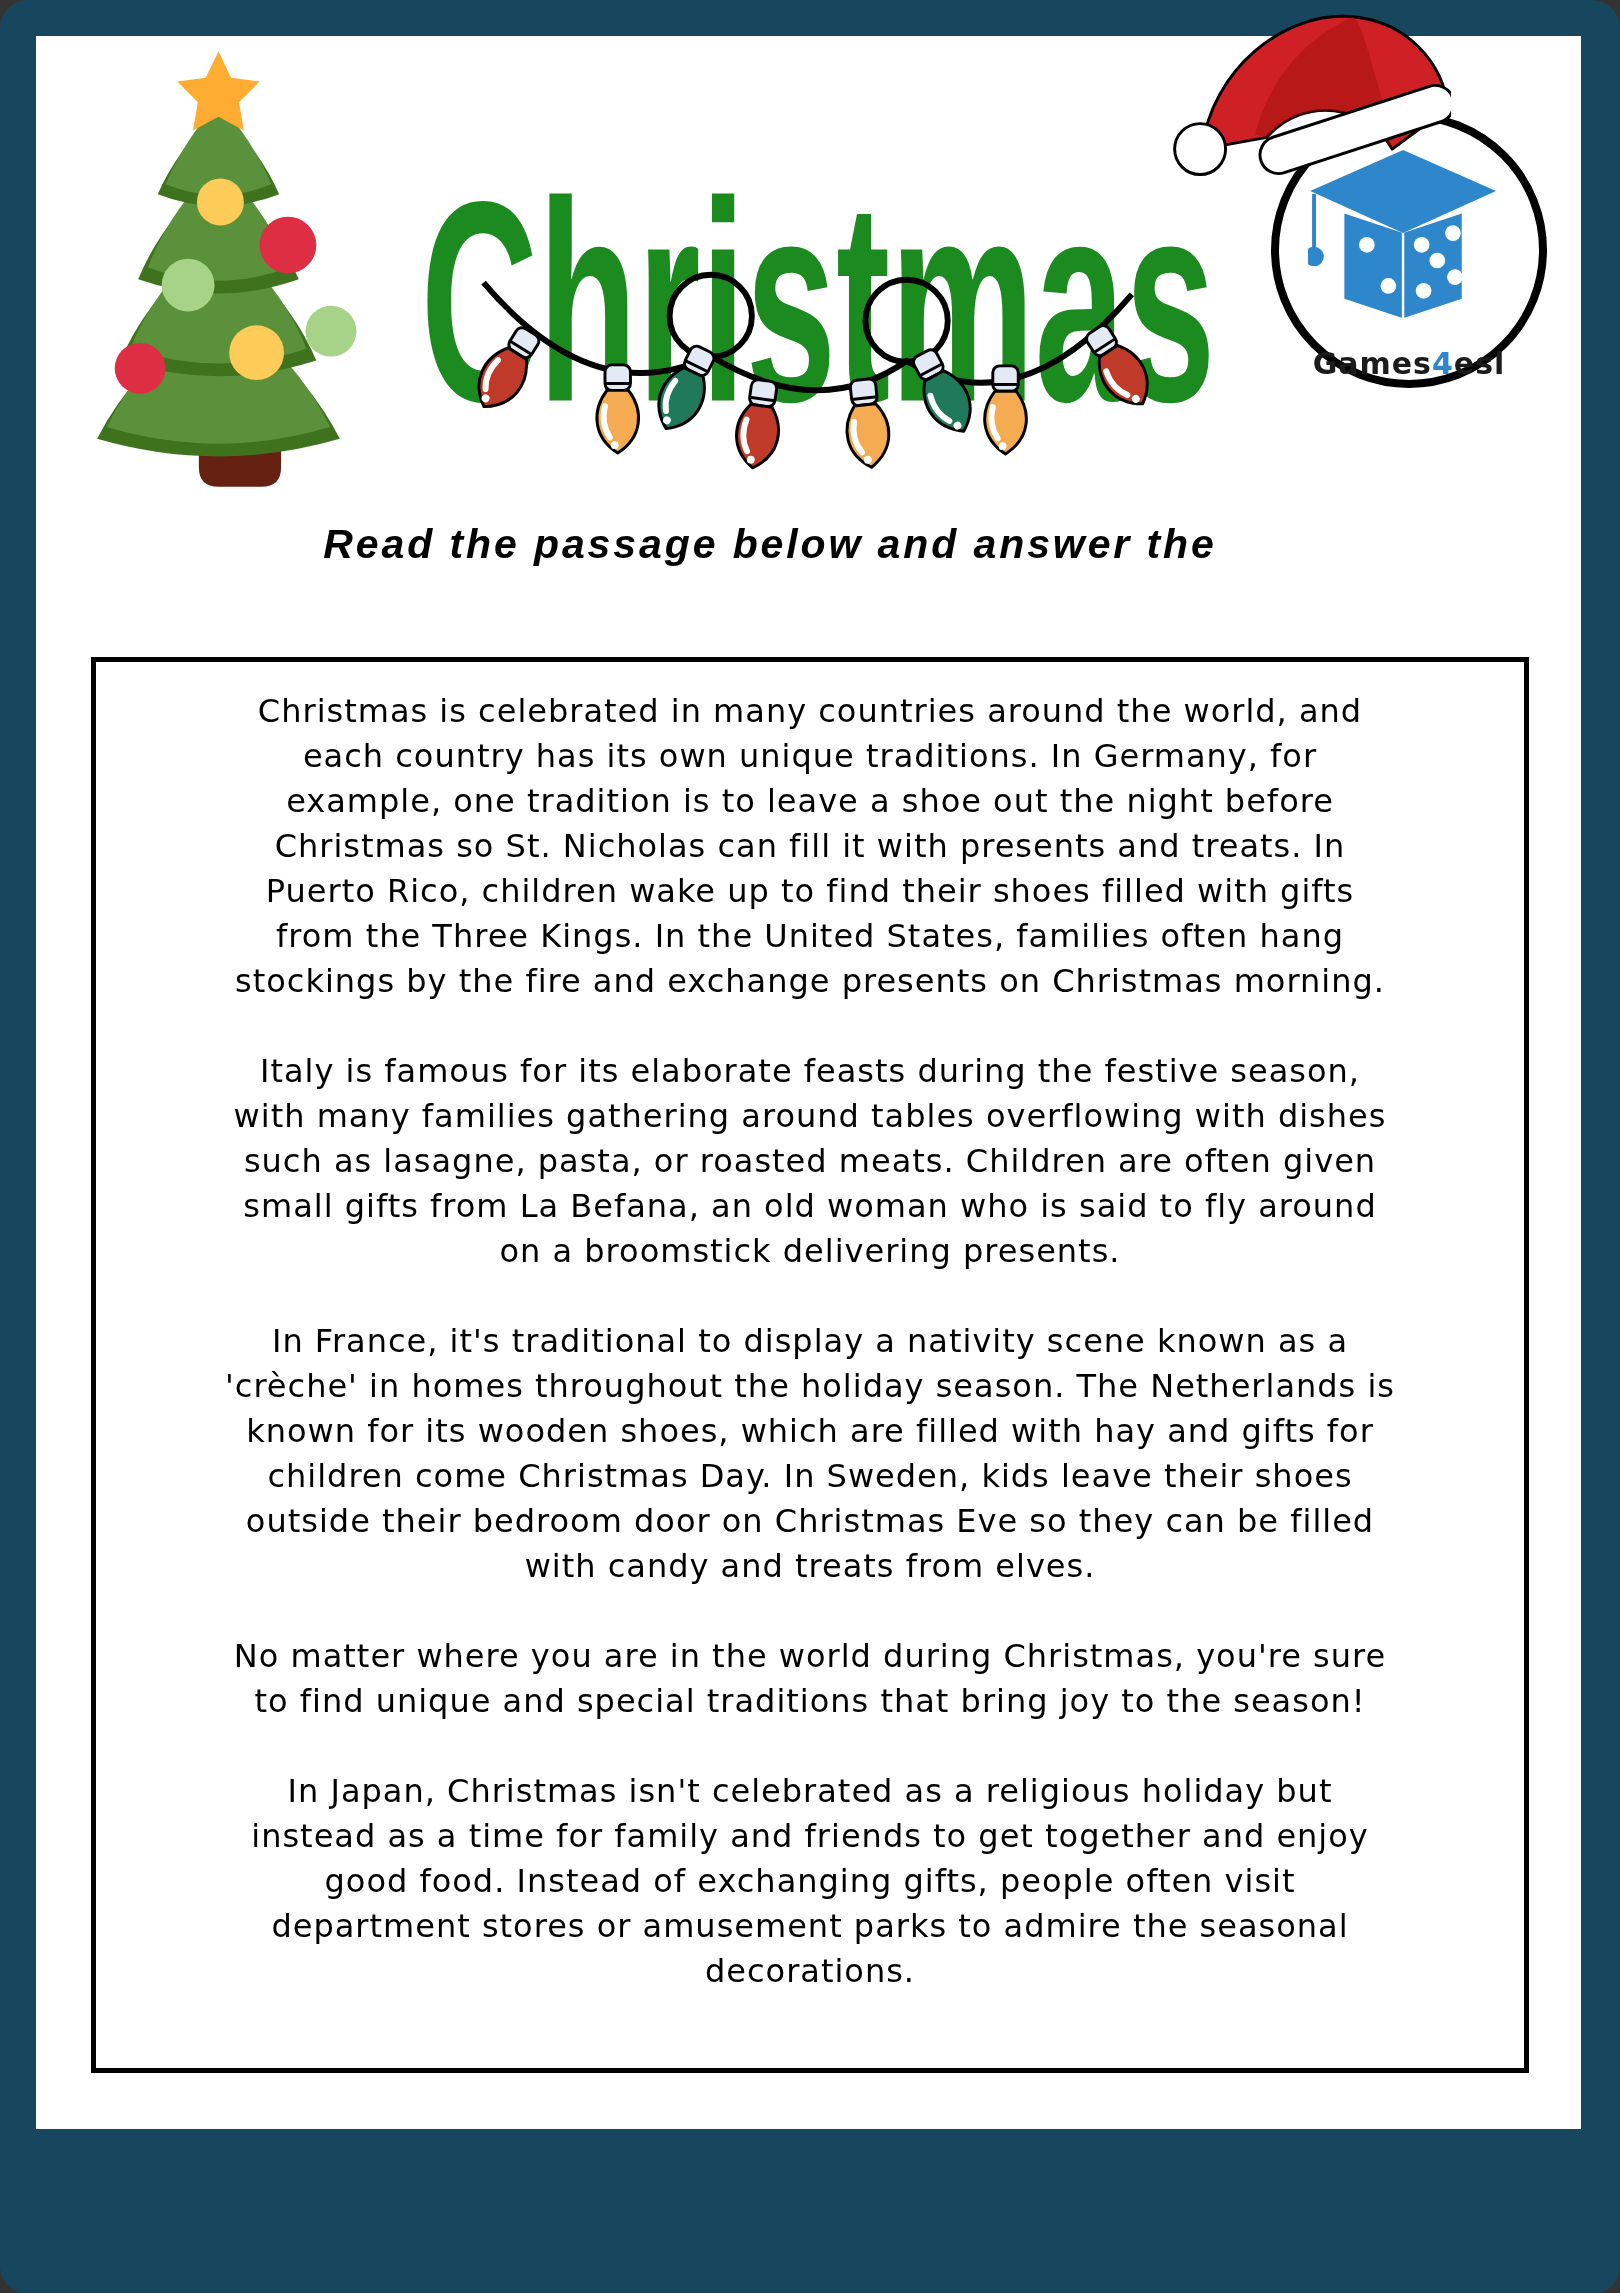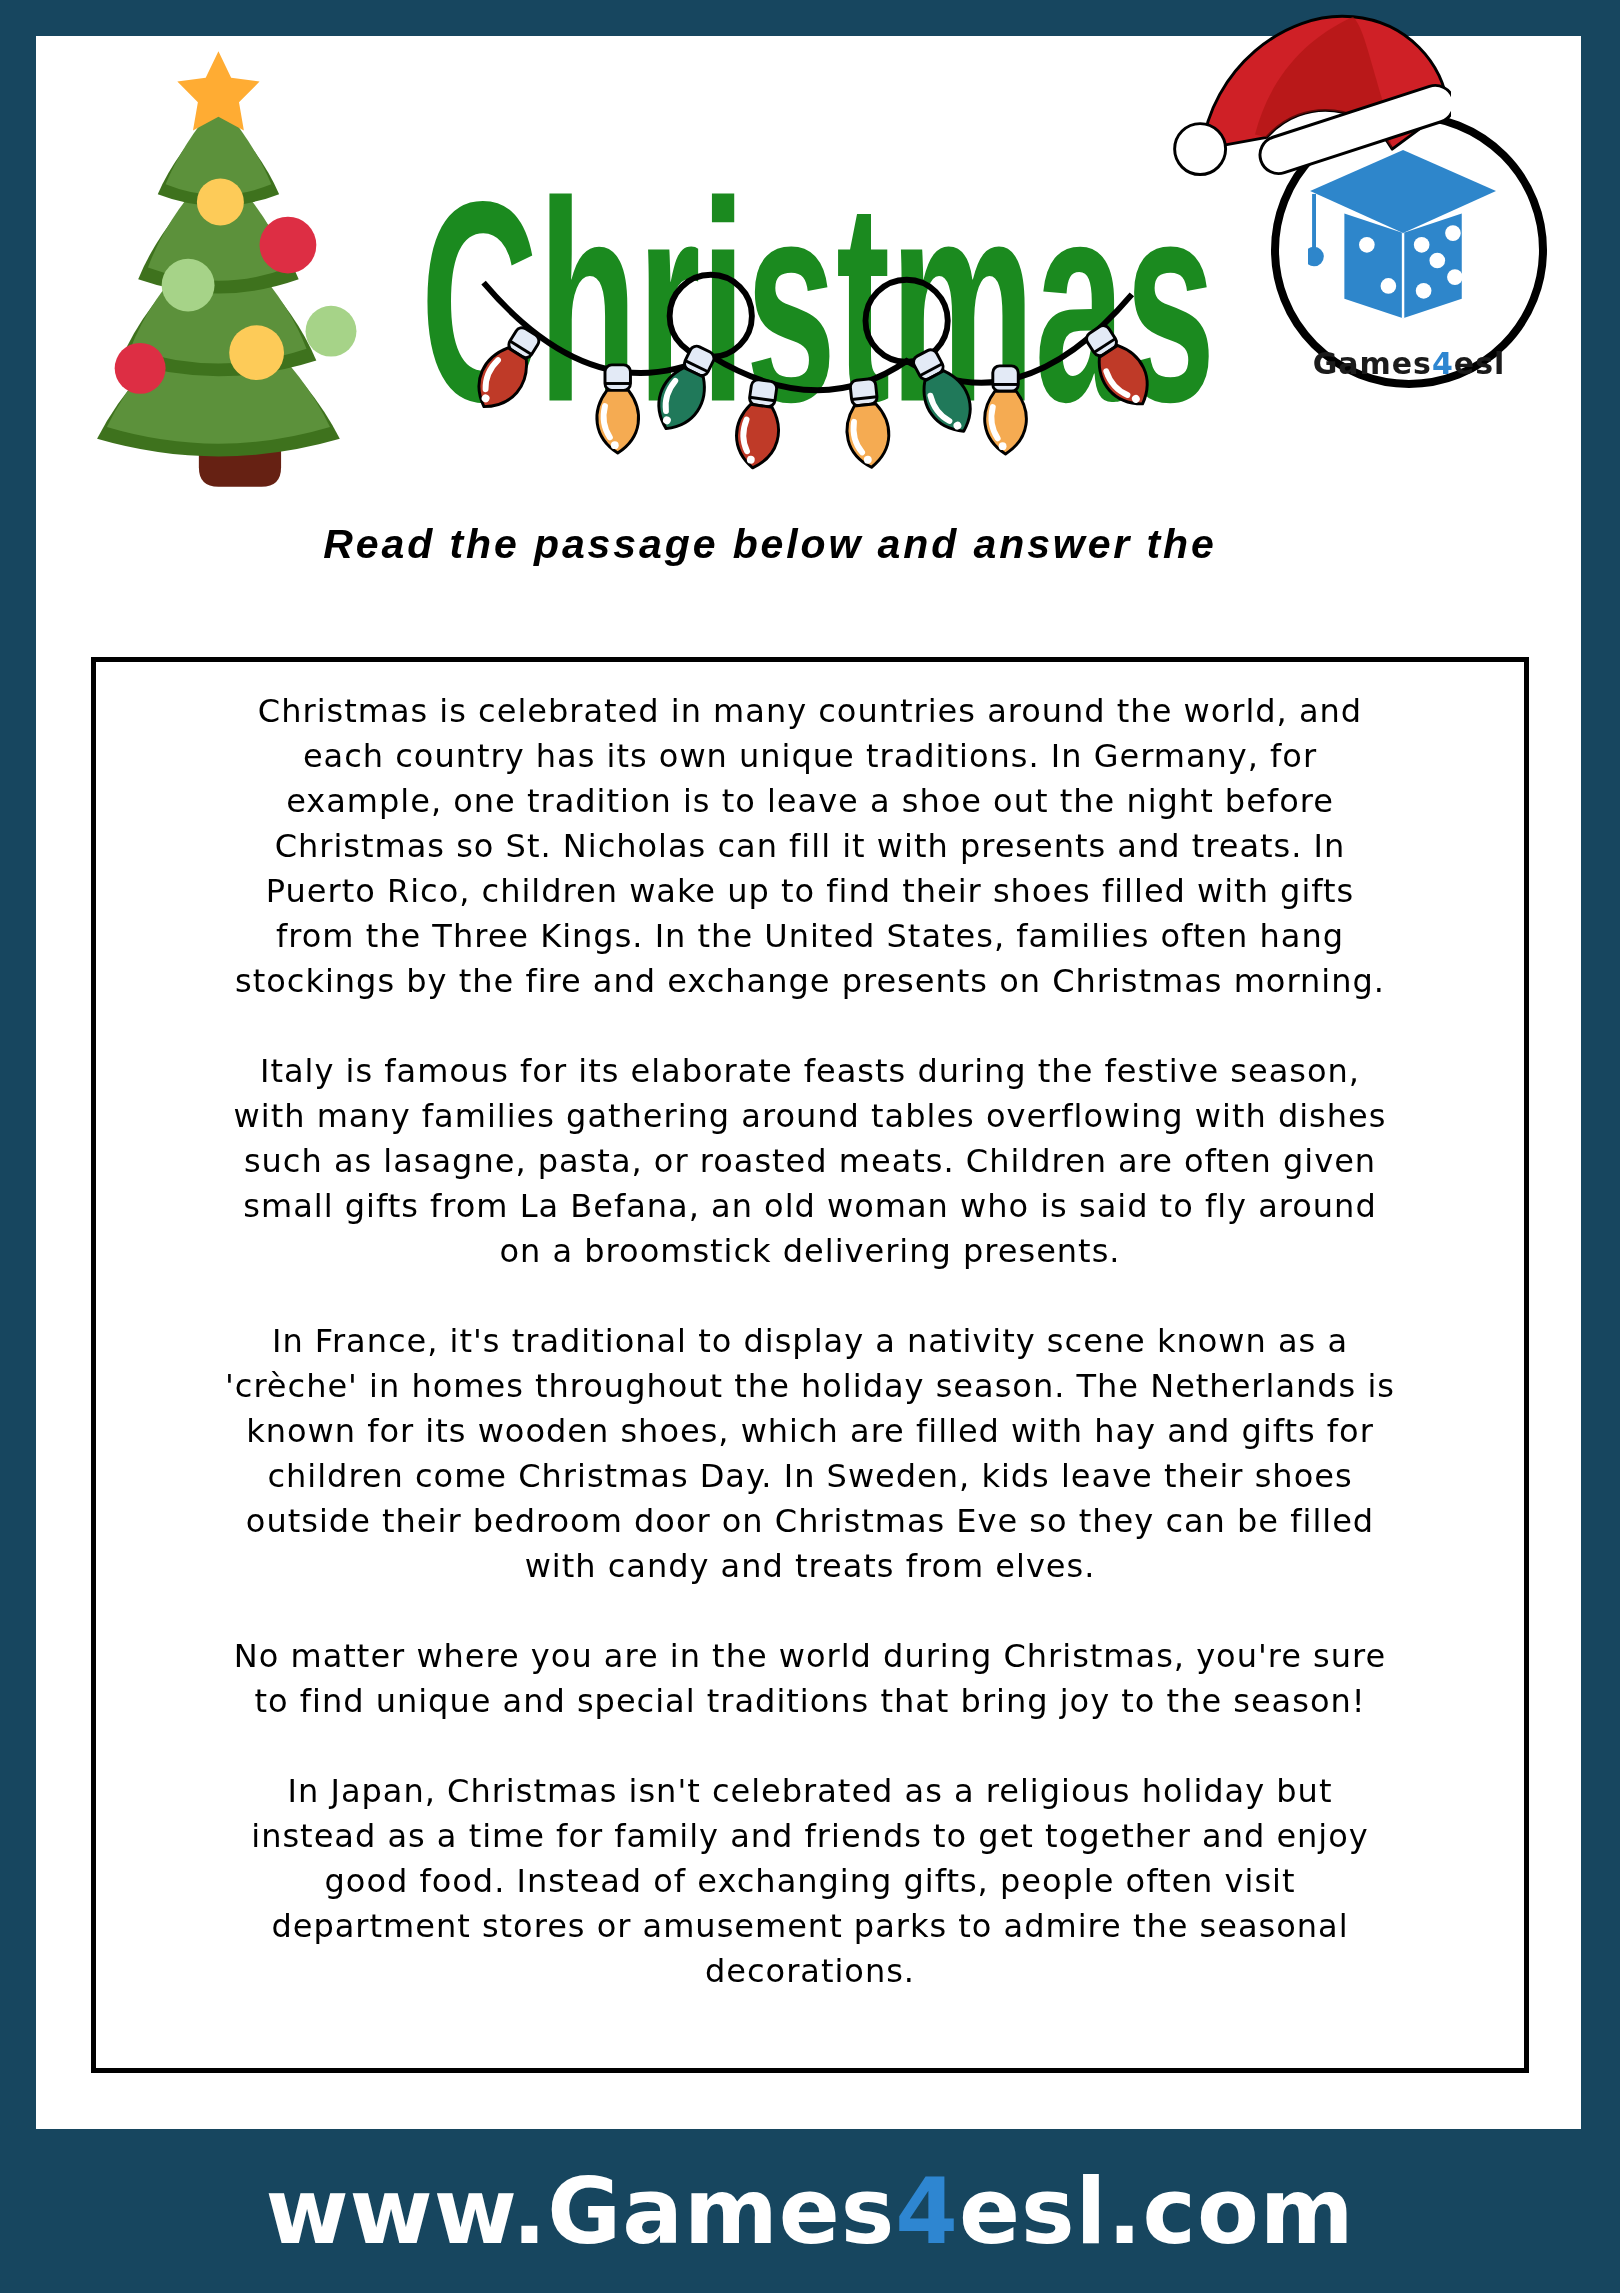--- a/index.html
+++ b/index.html
@@ -10,20 +10,21 @@
     --ink:#0d0d0d;
   }
   *{box-sizing:border-box;}
   html,body{margin:0;padding:0;background:#333;}
   #canvas{
     position:relative;
     width:1620px;height:2294px;
     background:var(--navy);
     overflow:hidden;
     font-family:"DejaVu Sans", sans-serif;
+    border-radius:28px;
   }
   #page{
     position:absolute;left:36px;top:36px;
     width:1545px;height:2093px;
     background:#ffffff;
   }
   
   #tree{position:absolute;left:54px;top:47px;width:323px;height:446px;}
   #title-svg{position:absolute;left:420px;top:192px;width:804px;height:274px;overflow:visible;}
   #lights{position:absolute;left:446px;top:265px;width:696px;height:284px;overflow:visible;}
@@ -219,17 +220,14 @@
 with candy and treats from elves.</p>
     <p>No matter where you are in the world during Christmas, you're sure
 to find unique and special traditions that bring joy to the season!</p>
     <p>In Japan, Christmas isn't celebrated as a religious holiday but
 instead as a time for family and friends to get together and enjoy
 good food. Instead of exchanging gifts, people often visit
 department stores or amusement parks to admire the seasonal
 decorations.</p>
   </div>
 
-  <div id="footer">
-    <span>www.Games</span><span class="four">4</span><span>esl.com</span>
-  </div>
 </div>
 
 
 </body></html>

